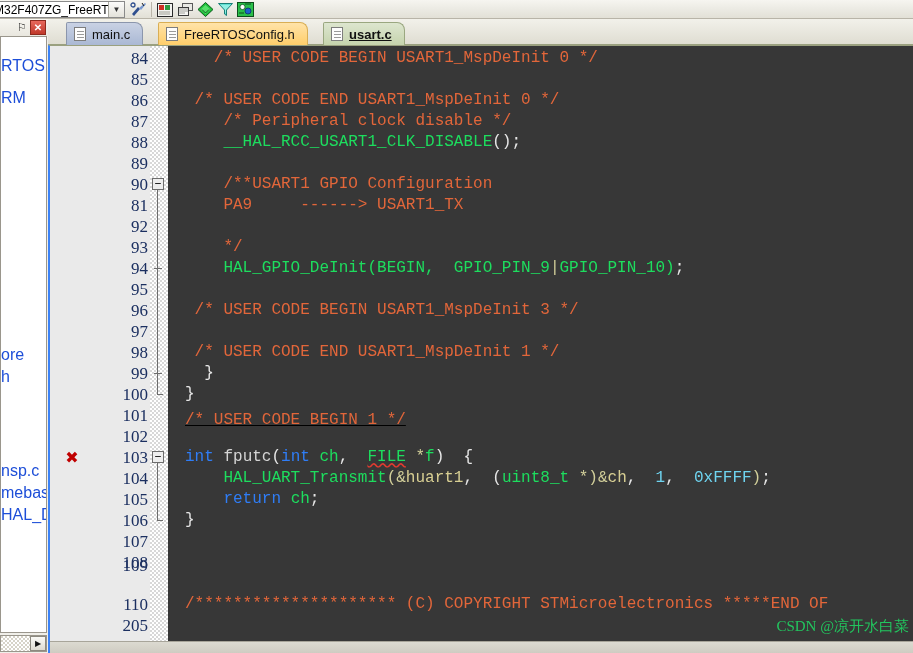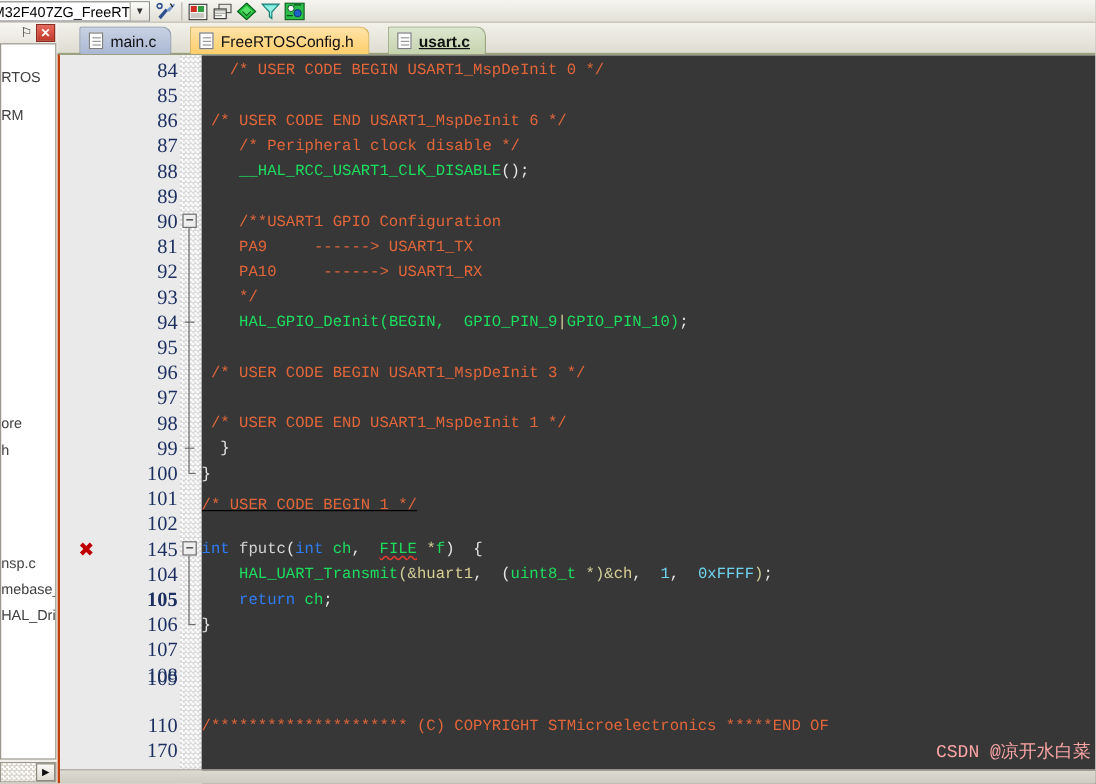--- a/index.html
+++ b/index.html
@@ -91,22 +91,22 @@
     position: absolute; left: 0; top: 17px;
     width: 47px; height: 597px;
     background: #ffffff;
     border: 1px solid #9a968c;
     border-right: 1px solid #9a968c;
     overflow: hidden;
   }
   .tree-item {
     position: absolute;
     white-space: nowrap;
-    font-size: 12px;
-    color: #404040;
+    font-size: 16px;
+    color: #1d4ed8;
     font-family: "Liberation Sans", sans-serif;
     left: 0;
   }
   #tree-hscroll {
     position: absolute; left: 0; top: 616px;
     width: 47px; height: 17px;
     background: #e8e6de;
     border: 1px solid #9a968c;
     display: flex; align-items: center; justify-content: flex-end;
   }
@@ -162,21 +162,21 @@
   .tab.style-blue { background: linear-gradient(to bottom,#c9d2e4,#aab8d4); border-color:#8b96ac; }
   .tab.style-orange { background: linear-gradient(to bottom,#ffe3a8,#ffce6b); border-color:#d9ae54;align-items:center; }
   .tab.style-green { background: linear-gradient(to bottom,#dde6cf,#c5d3ad); border-color:#9aa780; }
   .tab.active .tab-label { text-decoration: underline; font-weight: bold; }
 
   
   #editor {
     position: absolute; left: 48px; top: 45px;
     width: 865px; height: 608px;
     background: #ffffff;
-    border-left: 2px solid #c2410c;
+    border-left: 2px solid #3b82f6;
     border-top: 1px solid #9aa07f;
     overflow: hidden;
   }
   #gutter {
     position: absolute; left: 0; top: 0;
     width: 100px; height: 608px;
     background: #eaeaea;
   }
   #errmargin {
     position: absolute; left: 0; top: 0;
@@ -246,42 +246,43 @@
     background: #373737;
     overflow: hidden;
   }
   .cline {
     position: absolute;
     left: 0;
     height: 21px;
     line-height: 21px;
     white-space: pre;
     font-family: "Liberation Mono", "DejaVu Sans Mono", monospace;
-    font-size: 13px;
+    font-size: 16px;
+    padding-left: 17px;
   }
   .c-cmt  { color: #e2663a; }
   .c-kw   { color: #2f7df6; }
   .c-fn   { color: #1ddd5e; }
   .c-id   { color: #d4d4d4; }
   .c-num  { color: #6fd4f0; }
   .c-op   { color: #d2cf9a; }
   .c-pun  { color: #e6e6e6; }
   .c-var  { color: #d8cf93; }
   .c-sq {
     text-decoration: underline wavy #e03b2f;
     text-decoration-skip-ink: none;
   }
 
   
   #watermark {
     position: absolute;
     right: 6px; bottom: 18px;
     font-size: 15px;
-    color: #fca5a5;
-    font-family: Liberation Mono, monospace;
+    color: #22c55e;
+    font-family: Liberation Serif, serif;
     white-space: nowrap;
   }
   #editor-bottombar {
     position: absolute; left: 0; bottom: 0;
     width: 865px; height: 12px;
     background: linear-gradient(to bottom,#dcdad1,#cfccc2);
     border-top: 1px solid #a8a59a;
   }
 </style>
 </head>
@@ -397,52 +398,51 @@
         <div class="lineno" style="top: 191px;">93</div>
         <div class="lineno" style="top: 212px;">94</div>
         <div class="lineno" style="top: 233px;">95</div>
         <div class="lineno" style="top: 254px;">96</div>
         <div class="lineno" style="top: 275px;">97</div>
         <div class="lineno" style="top: 296px;">98</div>
         <div class="lineno" style="top: 317px;">99</div>
         <div class="lineno" style="top: 338px;">100</div>
         <div class="lineno" style="top: 359px;">101</div>
         <div class="lineno" style="top: 380px;">102</div>
-        <div class="lineno" style="top: 401px;">145</div>
+        <div class="lineno" style="top: 401px;">103</div>
         <div class="err-marker" style="top: 404px;">✖</div>
         <div class="lineno" style="top: 422px;">104</div>
-        <div class="lineno" style="top: 443px; font-weight: bold;">105</div>
+        <div class="lineno" style="top: 443px;">105</div>
         <div class="lineno" style="top: 464px;">106</div>
         <div class="lineno" style="top: 485px;">107</div>
         <div class="lineno" style="top: 506px;">108</div>
         <div class="lineno" style="top: 509px;">109</div>
         <div class="lineno" style="top: 548px;">110</div>
-        <div class="lineno" style="top: 569px;">170</div>
+        <div class="lineno" style="top: 569px;">205</div>
       </div>
     <div id="foldbar">
         <div class="fold-box" style="top: 132px;">−</div>
         <div class="fold-tick" style="top: 222px;"></div>
         <div class="fold-tick" style="top: 327px;"></div>
         <div class="fold-end" style="top: 348px;"></div>
         <div class="fold-box" style="top: 405px;">−</div>
         <div class="fold-end" style="top: 474px;"></div>
         <div class="fold-line" style="top: 144px; height: 204px;"></div>
         <div class="fold-line" style="top: 417px; height: 57px;"></div>
       </div>
     <div id="code">
 
       <div class="cline" style="top: 2px;"><span class="c-cmt">   /* USER CODE BEGIN USART1_MspDeInit 0 */</span></div>
         <div class="cline" style="top: 23px;"></div>
-        <div class="cline" style="top: 44px;"><span class="c-cmt"> /* USER CODE END USART1_MspDeInit 6 */</span></div>
+        <div class="cline" style="top: 44px;"><span class="c-cmt"> /* USER CODE END USART1_MspDeInit 0 */</span></div>
         <div class="cline" style="top: 65px;"><span class="c-cmt">    /* Peripheral clock disable */</span></div>
         <div class="cline" style="top: 86px;"><span class="c-pun">    </span><span class="c-fn">__HAL_RCC_USART1_CLK_DISABLE</span><span class="c-pun">();</span></div>
         <div class="cline" style="top: 107px;"></div>
         <div class="cline" style="top: 128px;"><span class="c-cmt">    /**USART1 GPIO Configuration</span></div>
         <div class="cline" style="top: 149px;"><span class="c-cmt">    PA9     ------&gt; USART1_TX</span></div>
-        <div class="cline" style="top: 170px;"><span class="c-cmt">    PA10     ------&gt; USART1_RX</span></div>
         <div class="cline" style="top: 191px;"><span class="c-cmt">    */</span></div>
         <div class="cline" style="top: 212px;"><span class="c-pun">    </span><span class="c-fn">HAL_GPIO_DeInit</span><span class="c-fn">(</span><span class="c-fn">BEGIN,  GPIO_PIN_9</span><span class="c-op">|</span><span class="c-fn">GPIO_PIN_10</span><span class="c-fn">)</span><span class="c-pun">;</span></div>
         <div class="cline" style="top: 233px;"></div>
         <div class="cline" style="top: 254px;"><span class="c-cmt"> /* USER CODE BEGIN USART1_MspDeInit 3 */</span></div>
         <div class="cline" style="top: 275px;"></div>
         <div class="cline" style="top: 296px;"><span class="c-cmt"> /* USER CODE END USART1_MspDeInit 1 */</span></div>
         <div class="cline" style="top: 317px;"><span class="c-pun">  }</span></div>
         <div class="cline" style="top: 338px;"><span class="c-pun">}</span></div>
         <div class="cline" style="top: 359px;"></div>
         <div class="cline" style="top: 364px; text-decoration: underline;"><span class="c-cmt">/* USER CODE BEGIN 1 */</span></div>

